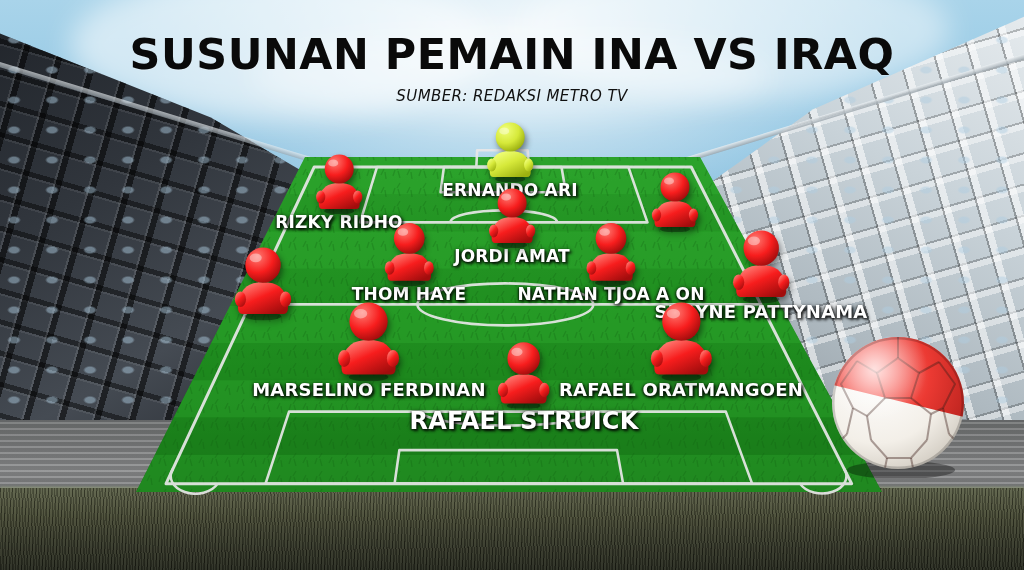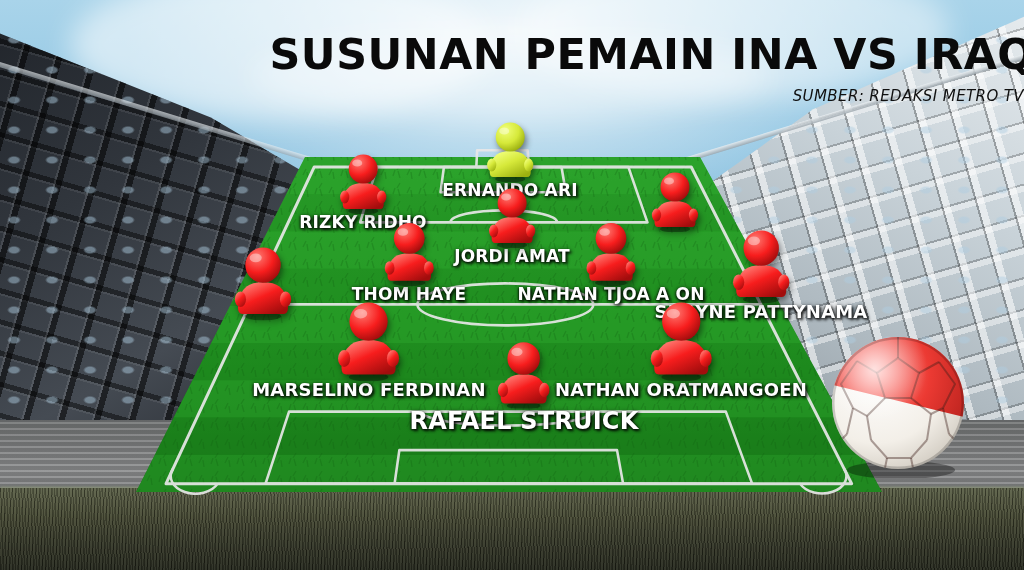--- a/index.html
+++ b/index.html
@@ -77,21 +77,21 @@
     position:absolute;inset:0;
     background-image:radial-gradient(10px 6px at 14px 10px, rgba(175,205,225,.85) 45%, rgba(175,205,225,0) 70%);
     background-size:38px 30px;
     opacity:.55;
   }
   .roof-edge{position:absolute;height:5px;border-radius:3px;background:linear-gradient(180deg,#e9eef1,#9aa4ab);}
   .rel-edge{left:-20px;top:56px;width:400px;transform:rotate(17deg);transform-origin:left center;opacity:.65;}
   .rer-edge{right:-20px;top:48px;width:400px;transform:rotate(-17deg);transform-origin:right center;opacity:.85;}
 
   
-  .titlewrap{position:absolute;left:0;top:30px;width:1024px;text-align:right;z-index:40;}
+  .titlewrap{position:absolute;left:0;top:30px;width:1024px;text-align:center;z-index:40;}
   .title{
     font-size:42px;font-weight:bold;letter-spacing:.5px;color:#0a0a0a;
     font-family:"DejaVu Sans","Liberation Sans",sans-serif;
     text-shadow:0 1px 0 rgba(255,255,255,.25);
     transform:scaleX(1.02);
   }
   .subtitle{
     margin-top:8px;font-size:15px;font-weight:normal;font-style:italic;color:#101010;
     letter-spacing:.4px;
     font-family:"DejaVu Sans","Liberation Sans",sans-serif;
@@ -213,21 +213,21 @@
           </defs>
           <ellipse cx="26" cy="59" rx="15" ry="3.4" fill="rgba(0,0,0,.35)"></ellipse>
           <path d="M9 57 q-3.5 0 -3.5 -5 q0 -12 7 -17.5 q4.5 -3.5 13.5 -3.5 q9 0 13.5 3.5 q7 5.5 7 17.5 q0 5 -3.5 5 Z" fill="url(#bpg0)"></path>
           <ellipse cx="7.5" cy="45" rx="4.6" ry="6.4" fill="url(#bpg0)"></ellipse>
           <ellipse cx="44.5" cy="45" rx="4.6" ry="6.4" fill="url(#bpg0)"></ellipse>
           <circle cx="26" cy="17" r="14.5" fill="url(#hpg0)"></circle>
           <ellipse cx="20" cy="11" rx="5" ry="3.6" fill="rgba(255,255,255,.40)"></ellipse>
         </svg>
         <div class="pname" style="font-size:17px">ERNANDO ARI</div>
       </div>
-      <div class="player" style="left: 363px; top: 232px;">
+      <div class="player" style="left: 339px; top: 232px;">
         <svg class="figure" width="52" height="62" viewBox="0 0 52 62" xmlns="http://www.w3.org/2000/svg">
           <defs>
             <radialGradient id="hpg1" cx="34%" cy="26%" r="78%">
               <stop offset="0%" stop-color="#ff7a72"></stop>
               <stop offset="58%" stop-color="#f71d1d"></stop>
               <stop offset="100%" stop-color="#a20d0d"></stop>
             </radialGradient>
             <linearGradient id="bpg1" x1="18%" y1="8%" x2="82%" y2="95%">
               <stop offset="0%" stop-color="#ff7a72"></stop>
               <stop offset="45%" stop-color="#f71d1d"></stop>
@@ -416,21 +416,21 @@
               <stop offset="100%" stop-color="#a20d0d"></stop>
             </linearGradient>
           </defs>
           <ellipse cx="26" cy="59" rx="15" ry="3.4" fill="rgba(0,0,0,.35)"></ellipse>
           <path d="M9 57 q-3.5 0 -3.5 -5 q0 -12 7 -17.5 q4.5 -3.5 13.5 -3.5 q9 0 13.5 3.5 q7 5.5 7 17.5 q0 5 -3.5 5 Z" fill="url(#bpg9)"></path>
           <ellipse cx="7.5" cy="45" rx="4.6" ry="6.4" fill="url(#bpg9)"></ellipse>
           <ellipse cx="44.5" cy="45" rx="4.6" ry="6.4" fill="url(#bpg9)"></ellipse>
           <circle cx="26" cy="17" r="14.5" fill="url(#hpg9)"></circle>
           <ellipse cx="20" cy="11" rx="5" ry="3.6" fill="rgba(255,255,255,.40)"></ellipse>
         </svg>
-        <div class="pname" style="font-size:18px">NATHAN ORATMANGOEN</div>
+        <div class="pname" style="font-size:18px">RAFAEL ORATMANGOEN</div>
       </div>
       <div class="player" style="left: 524px; top: 435px;">
         <svg class="figure" width="58.24000000000001" height="69.44000000000001" viewBox="0 0 52 62" xmlns="http://www.w3.org/2000/svg">
           <defs>
             <radialGradient id="hpg10" cx="34%" cy="26%" r="78%">
               <stop offset="0%" stop-color="#ff7a72"></stop>
               <stop offset="58%" stop-color="#f71d1d"></stop>
               <stop offset="100%" stop-color="#a20d0d"></stop>
             </radialGradient>
             <linearGradient id="bpg10" x1="18%" y1="8%" x2="82%" y2="95%">

